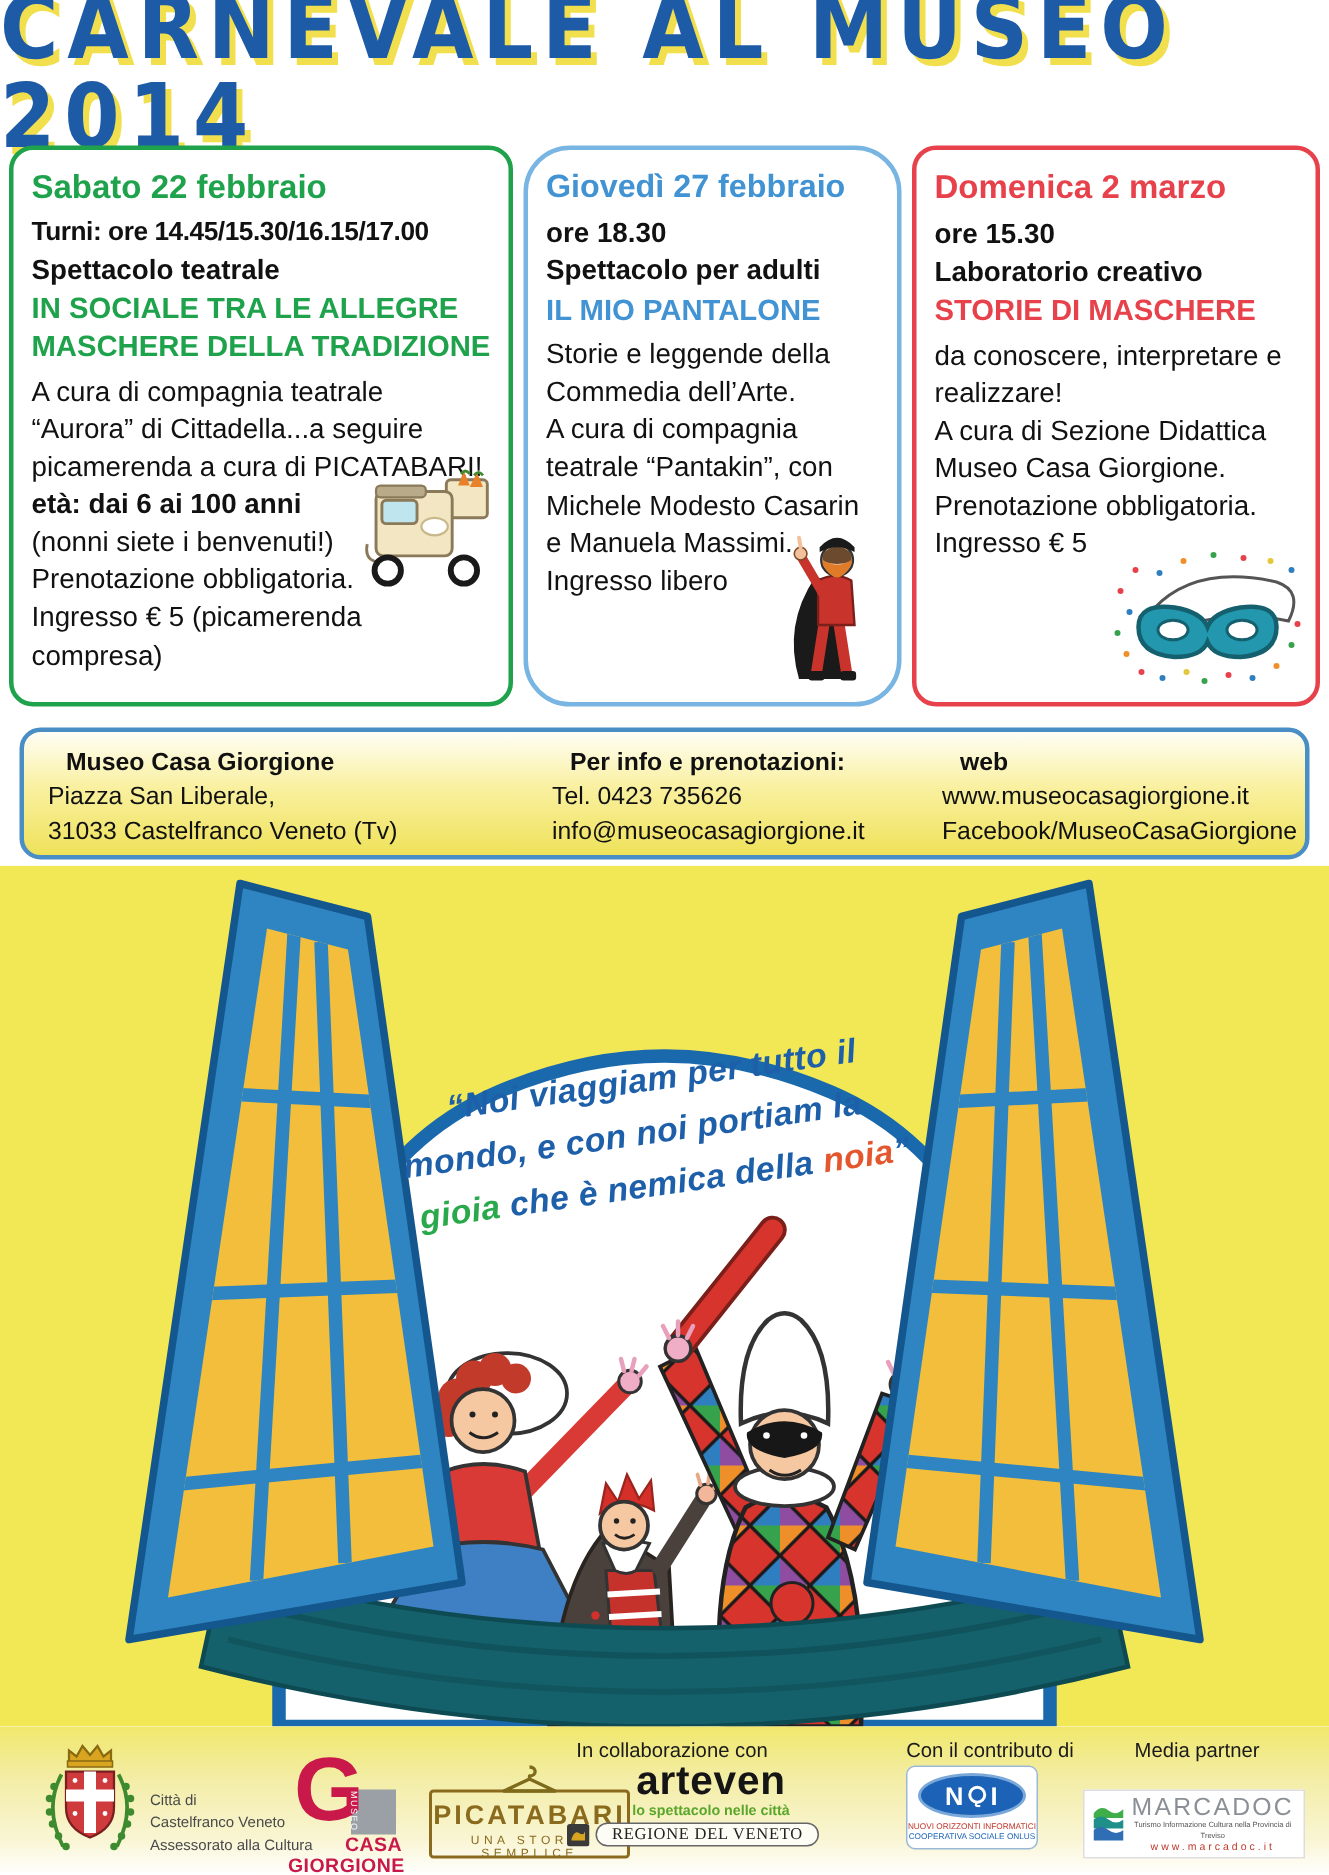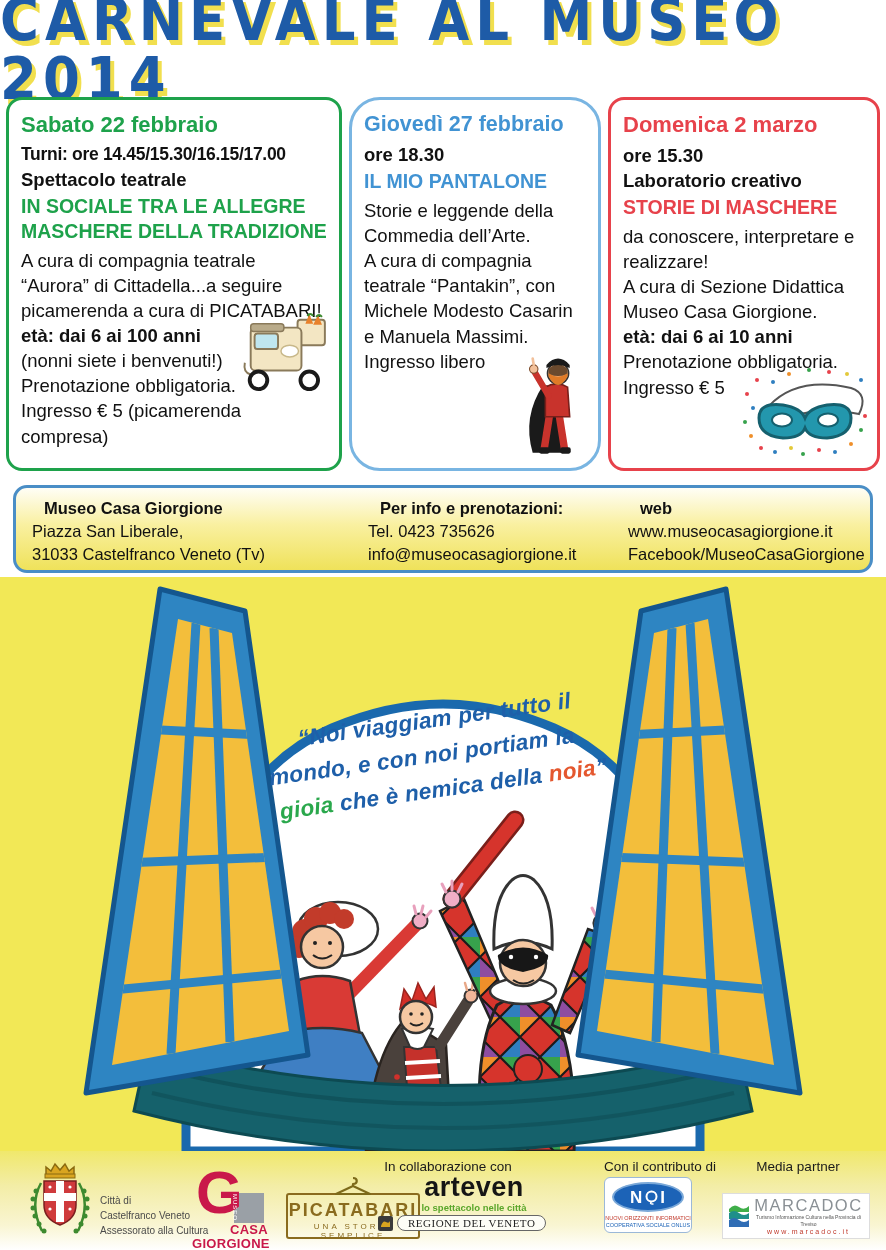--- a/index.html
+++ b/index.html
@@ -128,20 +128,21 @@
         <ellipse cx="66" cy="40" rx="9" ry="6" fill="#fff" stroke="#c8b88a" stroke-width="1.5"></ellipse>
         <path d="M20,52 Q18,62 26,64" fill="none" stroke="#8a7a5a" stroke-width="2"></path>
         <circle cx="34" cy="70" r="9" fill="#fff" stroke="#1a1a1a" stroke-width="4"></circle>
         <circle cx="86" cy="70" r="9" fill="#fff" stroke="#1a1a1a" stroke-width="4"></circle>
       </svg>
     </div>
 
     <div class="ebox blue">
       <div class="day b">Giovedì 27 febbraio</div>
       <div class="bold">ore 18.30</div>
+      <div class="bold">Spettacolo per adulti</div>
       <div class="show-title b">IL MIO PANTALONE</div>
       <div>Storie e leggende della Commedia dell’Arte.</div>
       <div>A cura di compagnia teatrale “Pantakin”, con Michele Modesto Casarin e Manuela Massimi.</div>
       <div>Ingresso libero</div>
       <svg class="pantalone-icon" viewBox="0 0 70 100">
         <path d="M22,32 Q2,62 12,96 L46,96 Q32,62 40,34 Z" fill="#1a1a1a"></path>
         <path d="M28,60 L23,92" stroke="#c8332c" stroke-width="7" stroke-linecap="round"></path>
         <path d="M37,60 L42,92" stroke="#c8332c" stroke-width="7" stroke-linecap="round"></path>
         <rect x="18" y="91" width="10" height="6" rx="2" fill="#1a1a1a"></rect>
         <rect x="38" y="91" width="10" height="6" rx="2" fill="#1a1a1a"></rect>
@@ -156,21 +157,20 @@
       </svg>
     </div>
 
     <div class="ebox red">
       <div class="day r">Domenica 2 marzo</div>
       <div class="bold">ore 15.30</div>
       <div class="bold">Laboratorio creativo</div>
       <div class="show-title r">STORIE DI MASCHERE</div>
       <div>da conoscere, interpretare e realizzare!</div>
       <div>A cura di Sezione Didattica Museo Casa Giorgione.</div>
-      <div class="bold">età: dai 6 ai 10 anni</div>
       <div>Prenotazione obbligatoria.</div>
       <div>Ingresso € 5</div>
       <svg class="mask-icon" viewBox="0 0 132 96">
         <path d="M30,42 Q58,12 112,24 Q130,30 120,50 Q84,42 46,54 Z" fill="#fff" stroke="#555" stroke-width="2"></path>
         <path d="M20,54 Q20,38 44,41 Q62,44 66,54 Q70,44 88,41 Q112,38 112,54 Q112,72 88,74 Q70,74 66,64 Q62,74 44,74 Q20,72 20,54 Z" fill="#2397ad" stroke="#15606e" stroke-width="3"></path>
         <ellipse cx="43" cy="56" rx="10" ry="6.5" fill="#fff" stroke="#15606e" stroke-width="2"></ellipse>
         <ellipse cx="89" cy="56" rx="10" ry="6.5" fill="#fff" stroke="#15606e" stroke-width="2"></ellipse>
         <g>
           <circle cx="8" cy="30" r="2" fill="#e7424b"></circle>
             <circle cx="14" cy="44" r="2" fill="#2f7fc0"></circle>

